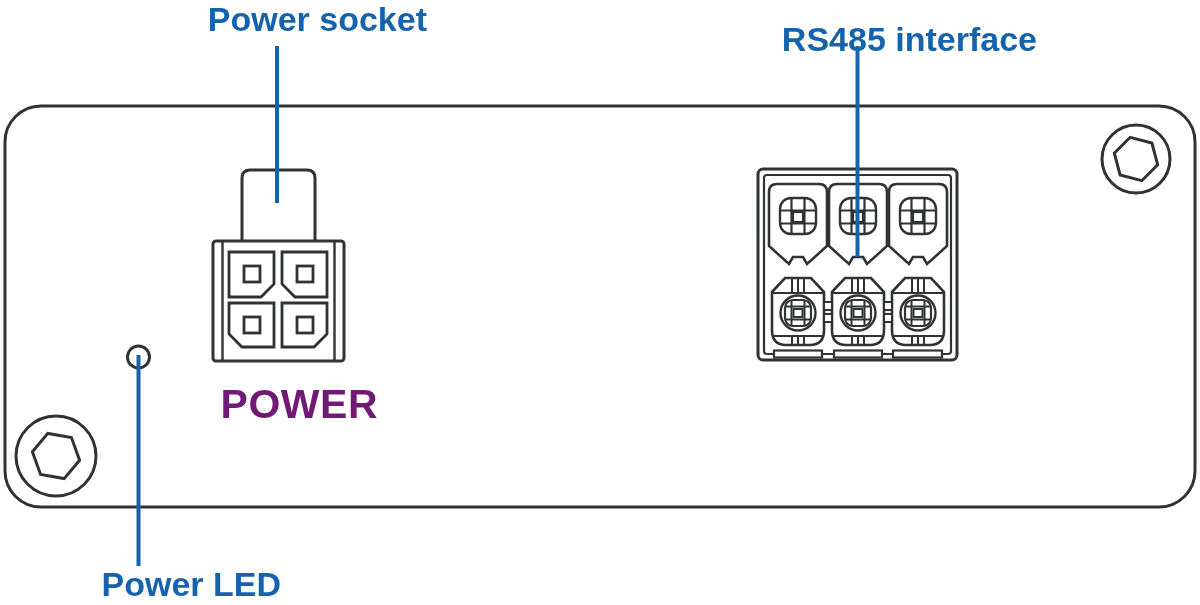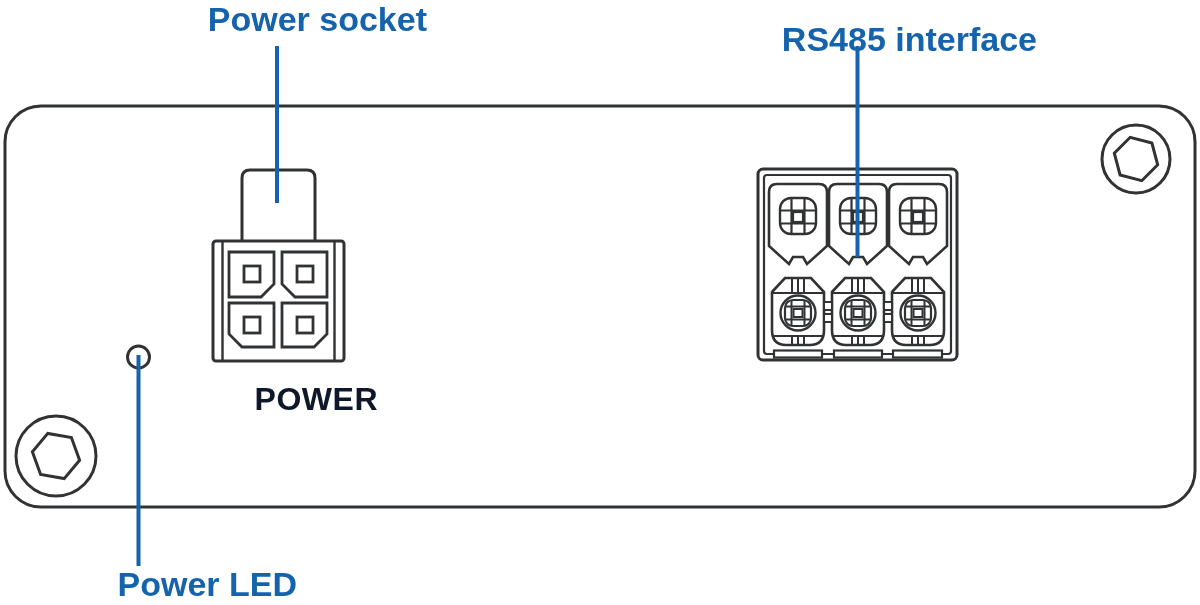--- a/index.html
+++ b/index.html
@@ -28,22 +28,22 @@
     text-align: right;
     line-height: 1.05;
     white-space: nowrap;
     user-select: none;
   }
   .lbl-blue {
     color: #1663ad;
     font-size: 34px;
   }
   .lbl-dark {
-    color: #0f172a;
-    font-size: 32px;
+    color: #701a75;
+    font-size: 41px;
     letter-spacing: 0.5px;
   }
 </style>
 </head>
 <body>
 
 <div class="stage">
 
   <svg width="1200" height="605" viewBox="0 0 1200 605">
 
@@ -139,15 +139,15 @@
     </g>
   </svg>
 
   <div class="lbl lbl-blue" style="left:127px; top:2px; width:300px;">Power socket</div>
 
   <div class="lbl lbl-blue" style="left:732px; top:2px; width:305px;margin-top:20px;">RS485 interface</div>
 
   <div class="lbl lbl-dark" style="left:178px; top:383px; width:200px;">POWER</div>
 
 
-  <div class="lbl lbl-blue" style="left:0px; top:567px; width:281px;padding-left:16px;">Power LED</div>
+  <div class="lbl lbl-blue" style="left:0px; top:567px; width:281px;">Power LED</div>
 
 </div>
 
 </body></html>

